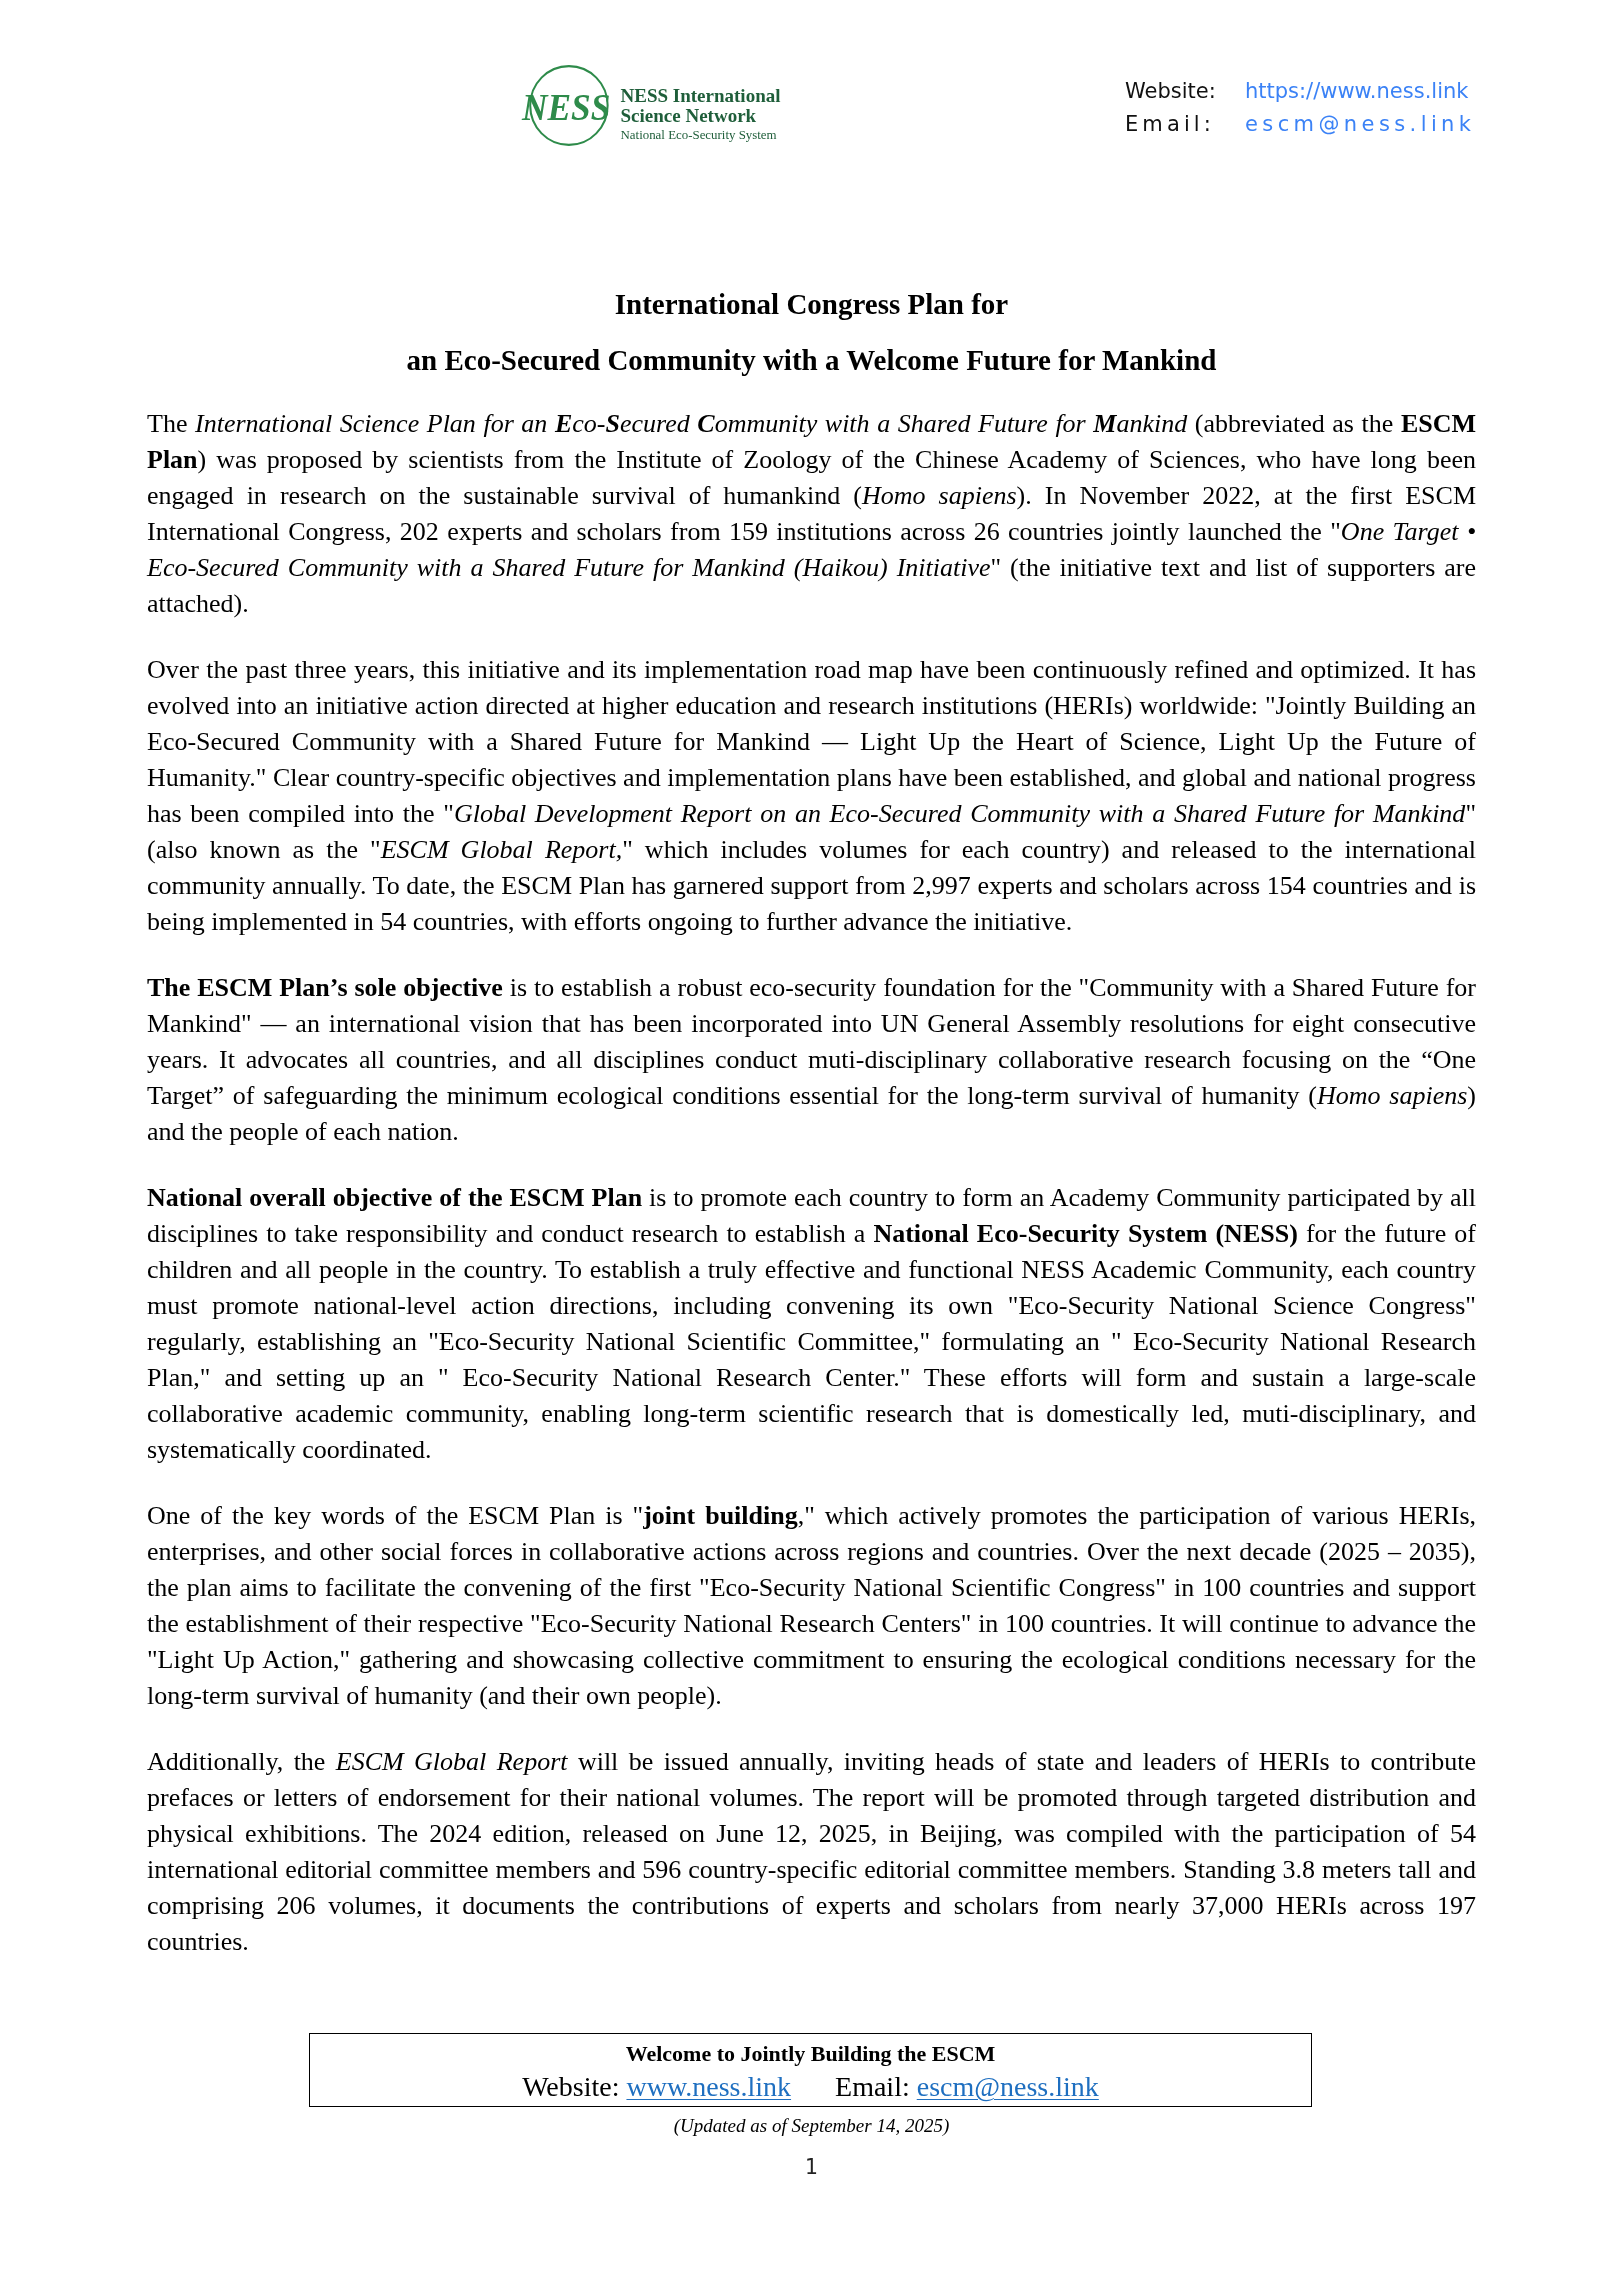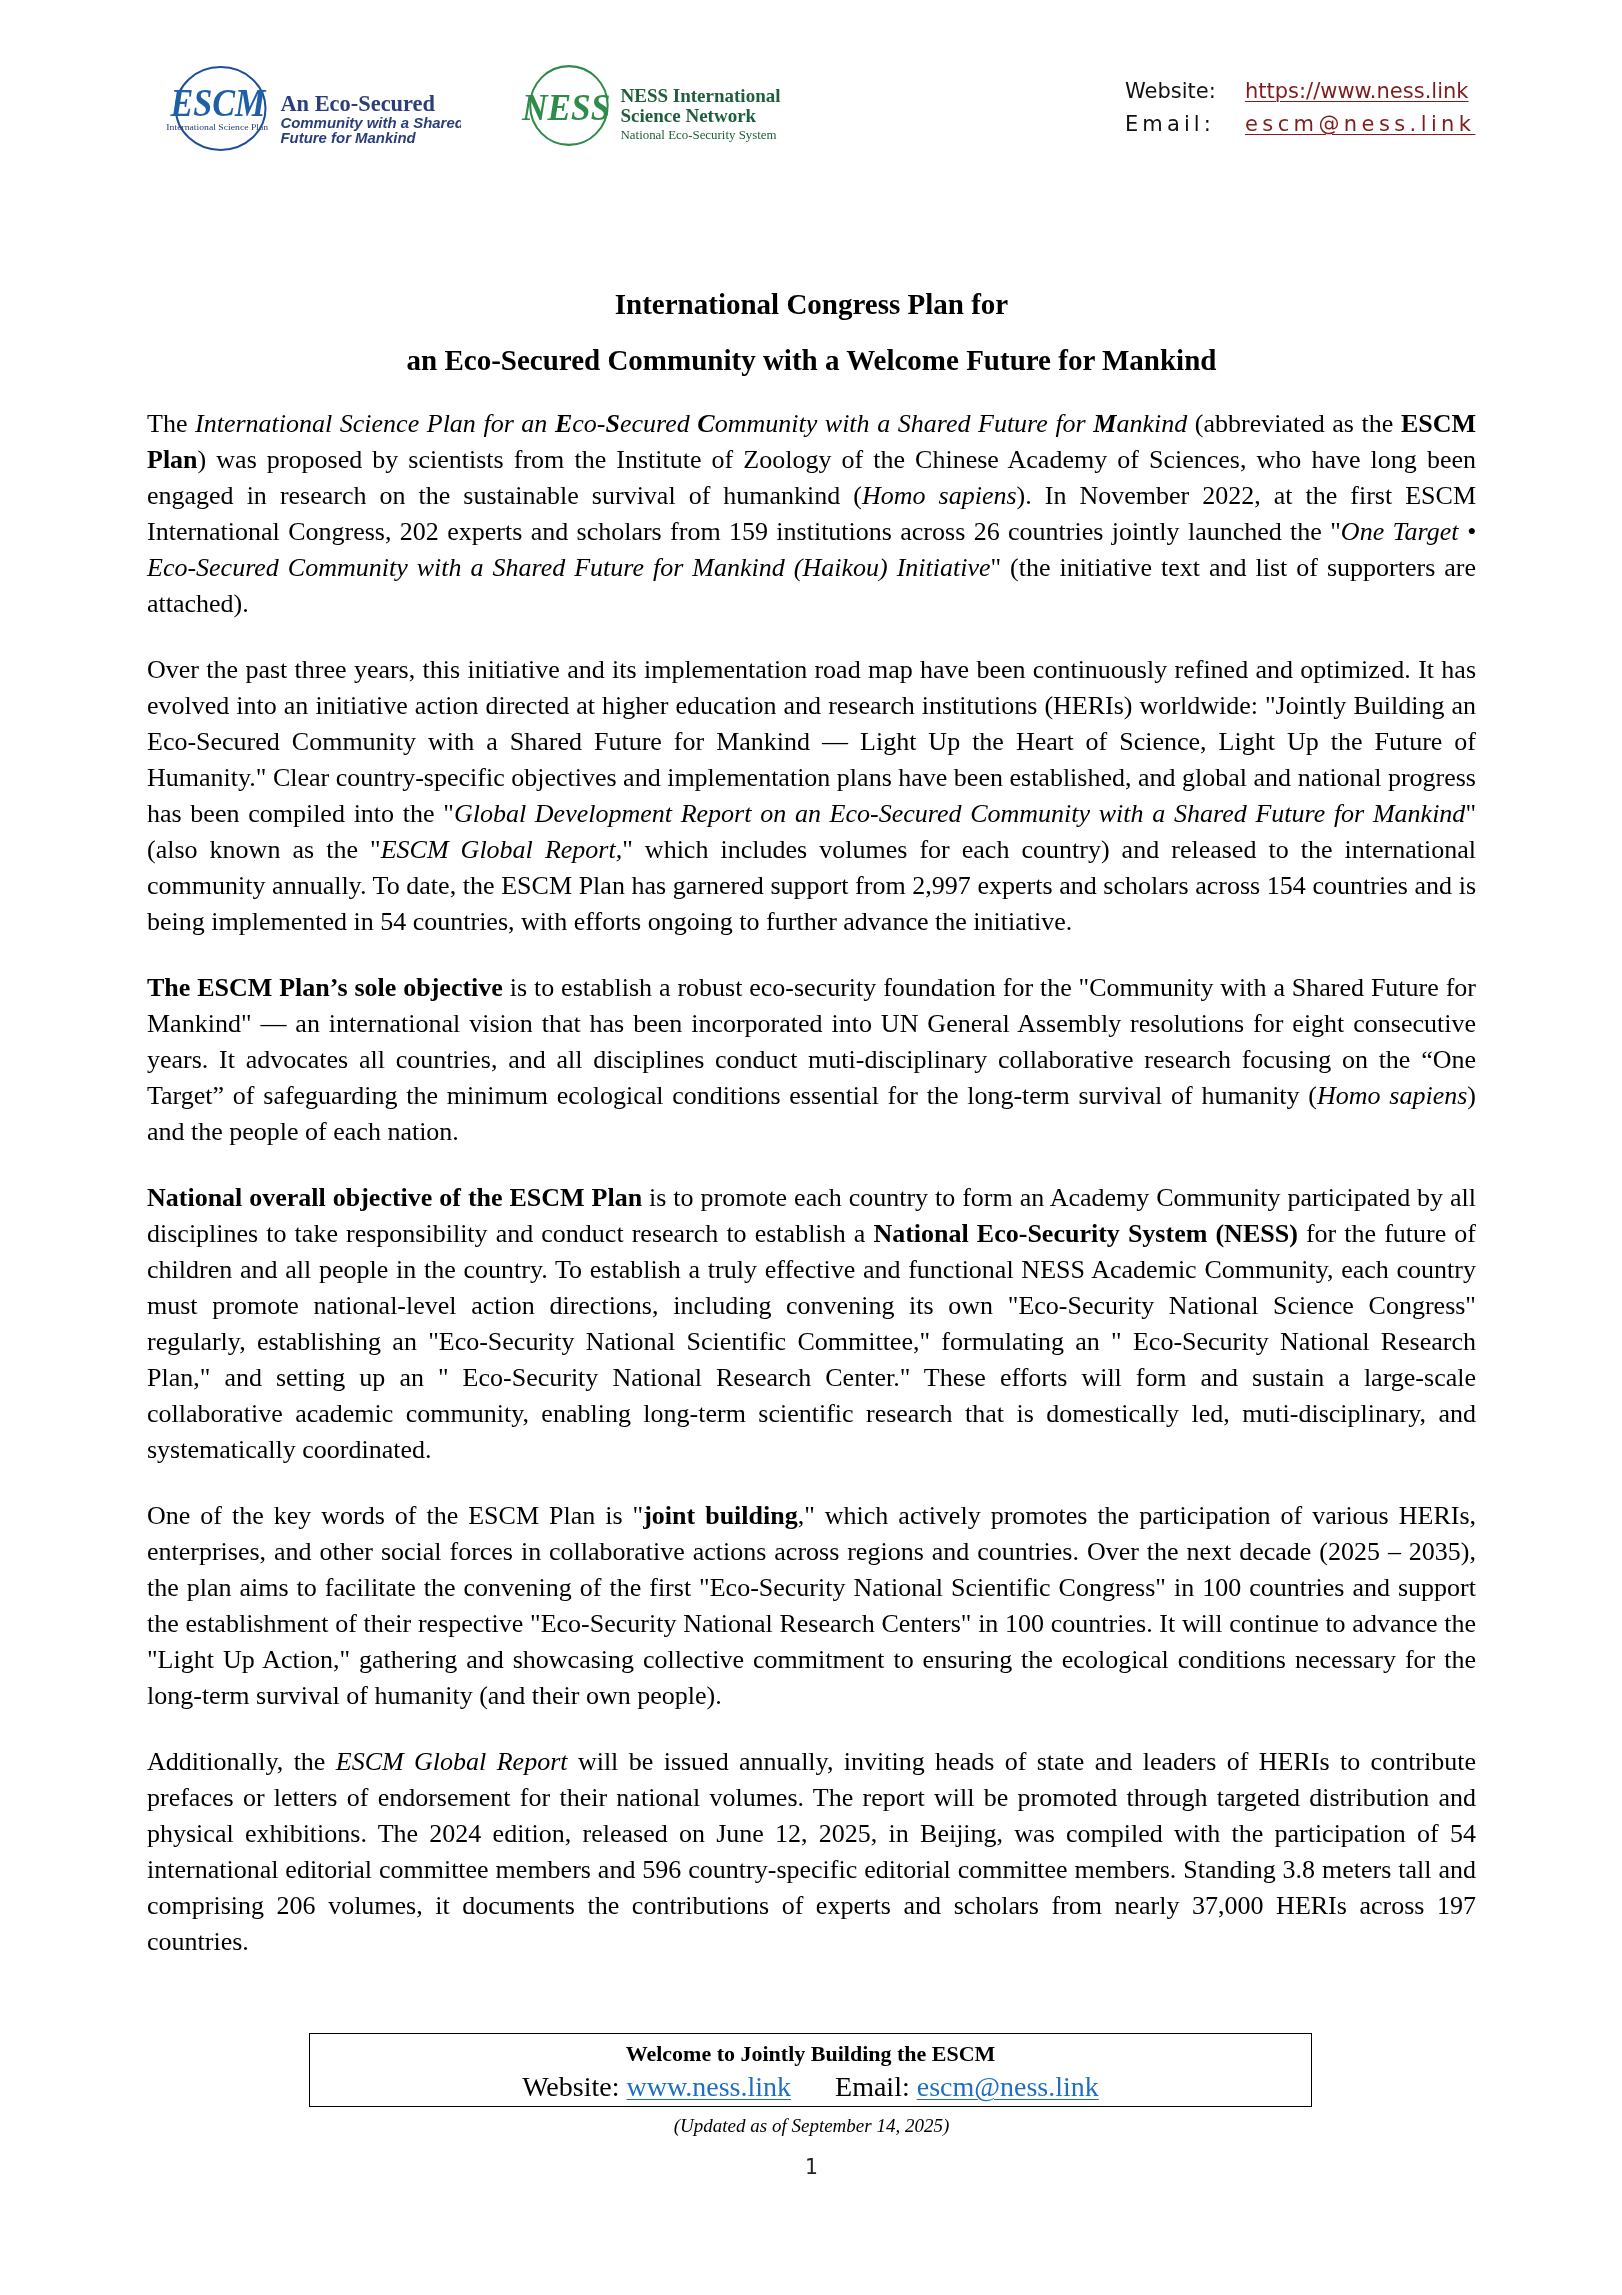--- a/index.html
+++ b/index.html
@@ -6,21 +6,21 @@
   body { width: 1623px; height: 2295px; position: relative; overflow: hidden; }
   .page { position: absolute; left: 0; top: 0; width: 1623px; height: 2295px; background: #fff; }
 
   
   .logo-escm { position: absolute; left: 161px; top: 63px; width: 300px; height: 91px; }
   .logo-ness { position: absolute; left: 521px; top: 60px; width: 286px; height: 91px; }
   .hdr-contact { position: absolute; left: 1125px; top: 75px; font-family: "DejaVu Sans", sans-serif; font-size: 21px; line-height: 33px; color: #111; }
   .hdr-contact .row { white-space: nowrap; }
   .hdr-contact .lbl { display: inline-block; width: 120px; }
   .hdr-contact .lbl.spaced { letter-spacing: 4.1px; }
-  .hdr-contact a { color: #7f1d1d; text-decoration: underline; text-decoration-thickness: 1.4px; text-underline-offset: 3.4px; }
+  .hdr-contact a { color: #3b82f6; text-decoration-thickness: 1.4px; text-underline-offset: 3.4px; }
   .hdr-contact a.spaced { letter-spacing: 4.4px; }
 
   
   .doc { position: absolute; left: 147px; top: 276px; width: 1329px; font-family: "Liberation Serif", serif; color: #000; }
   .title { text-align: center; font-weight: bold; font-size: 29px; line-height: 56px; margin: 0; }
   .para { font-size: 26px; line-height: 36px; text-align: justify; margin: 0 0 30px 0; }
   .para.first { margin-top: 17.7px; }
   .para b { font-weight: bold; }
   .para i { font-style: italic; }
 
@@ -31,30 +31,20 @@
   .footer-box a { color: #1f6fc0; text-decoration: underline; text-decoration-thickness: 1.4px; text-underline-offset: 2.7px; }
   .footer-box .gap { display: inline-block; width: 30px; }
   .updated { position: absolute; left: 0; width: 1623px; top: 2111px; text-align: center; font-family: "Liberation Serif", serif; font-style: italic; font-size: 19px; line-height: 30px; }
   .pagenum { position: absolute; left: 0; width: 1623px; top: 2154px; text-align: center; font-family: "DejaVu Sans", sans-serif; font-size: 20.4px; line-height: 27px; color: #222; }
 </style>
 </head>
 <body>
 
 <div class="page">
 
-  <div class="logo-escm">
-    <svg width="300" height="91" viewBox="0 0 440 134" style="position:absolute;left:0;top:0;">
-      <ellipse cx="87" cy="67" rx="66" ry="61" fill="none" stroke="#1f4f9a" stroke-width="3"></ellipse>
-      <text x="83" y="78" text-anchor="middle" font-family="Liberation Serif, serif" font-style="italic" font-weight="bold" font-size="60" fill="#1f5fa8" textLength="140" lengthAdjust="spacingAndGlyphs">ESCM</text>
-      <text x="82" y="98" text-anchor="middle" font-family="Liberation Serif, serif" font-size="13" fill="#2a3f7a" textLength="150" lengthAdjust="spacingAndGlyphs">International Science Plan</text>
-      <text x="175" y="70" font-family="Liberation Serif, serif" font-weight="bold" font-size="33" fill="#2a3f7a">An Eco-Secured</text>
-      <text x="175" y="96" font-family="Liberation Sans, sans-serif" font-style="italic" font-weight="bold" font-size="22" fill="#2a3f7a">Community with a Shared</text>
-      <text x="175" y="118" font-family="Liberation Sans, sans-serif" font-style="italic" font-weight="bold" font-size="22" fill="#2a3f7a">Future for Mankind</text>
-    </svg>
-  </div>
 
   <div class="logo-ness">
     <svg width="286" height="91" viewBox="0 0 420 134" style="position:absolute;left:0;top:0;">
       <ellipse cx="70" cy="67" rx="57" ry="58" fill="none" stroke="#2e8b4a" stroke-width="3"></ellipse>
       <text x="66" y="88" text-anchor="middle" font-family="Liberation Serif, serif" font-style="italic" font-weight="bold" font-size="56" fill="#2e8b4a" textLength="130" lengthAdjust="spacingAndGlyphs">NESS</text>
       <text x="146" y="62" font-family="Liberation Serif, serif" font-weight="bold" font-size="28" fill="#1f5e3a">NESS International</text>
       <text x="146" y="92" font-family="Liberation Serif, serif" font-weight="bold" font-size="28" fill="#1f5e3a">Science Network</text>
       <text x="146" y="116" font-family="Liberation Serif, serif" font-size="19" fill="#1f5e3a">National Eco-Security System</text>
     </svg>
   </div>

